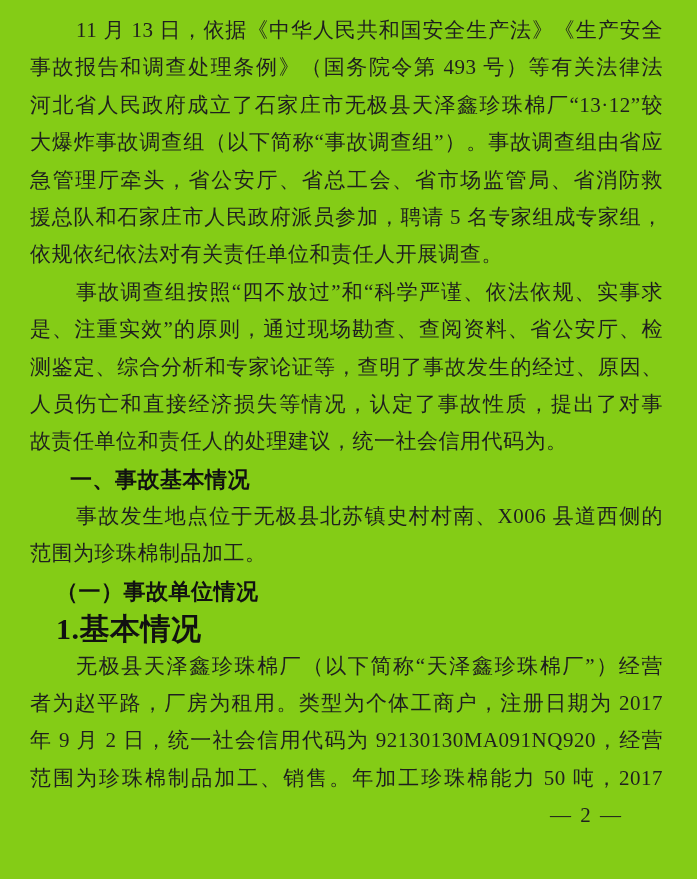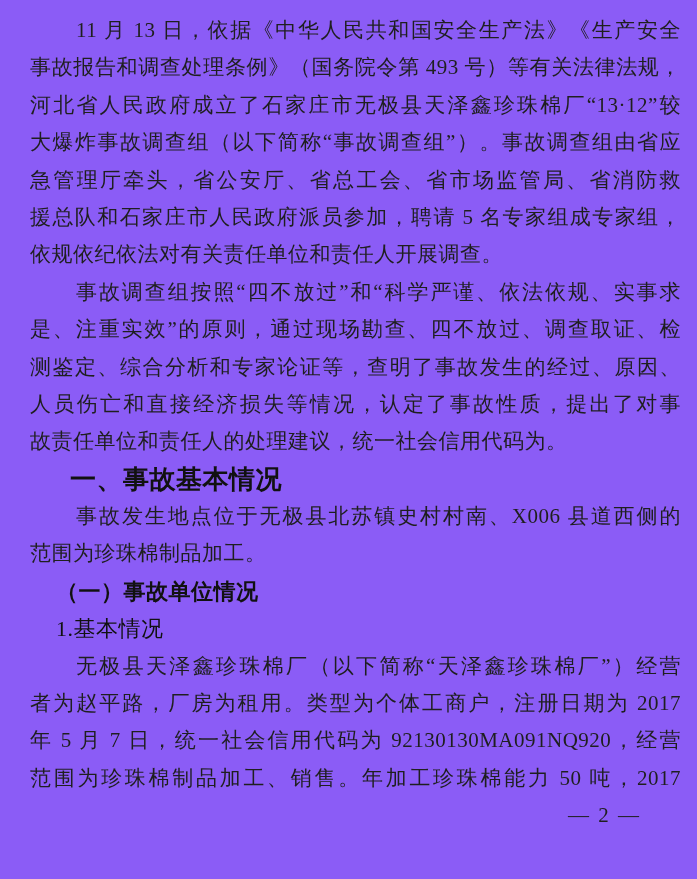--- a/index.html
+++ b/index.html
@@ -4,23 +4,23 @@
 <style>
   html, body {
     margin: 0;
     padding: 0;
     background: #e9e9e9;
   }
   .page {
     position: relative;
     width: 697px;
     height: 879px;
-    background: #8b5cf6;
+    background: #84cc16;
     box-sizing: border-box;
-    padding: 12px 16px 0 30px;
+    padding: 12px 34px 0 30px;
     overflow: hidden;
     font-family: "Liberation Serif", "DejaVu Serif", serif;
     color: #1f1f1f;
   }
   .line {
     height: 37.4px;
     line-height: 37.4px;
     font-size: 21px;
     letter-spacing: 0.5px;
     white-space: nowrap;
@@ -28,34 +28,34 @@
   .line.justify {
     white-space: normal;
     text-align: justify;
     text-align-last: justify;
     overflow: hidden;
   }
   .indent   { text-indent: 46px; }
   .h1 {
     font-family: "Liberation Sans", "DejaVu Sans", sans-serif;
     font-weight: 700;
-    font-size: 26px;
+    font-size: 22px;
     color: #111;
     text-indent: 40px;
   }
   .h2 {
     font-weight: 700;
     font-size: 22px;
     color: #111;
     text-indent: 26px;
     font-family: Liberation Serif, serif;
   }
   .h3 {
-    font-weight: 400;
-    font-size: 22px;
+    font-weight: 700;
+    font-size: 30px;
     color: #111;
     text-indent: 26px;
   }
   .footer {
     height: 37.4px;
     line-height: 37.4px;
     font-size: 21px;
     text-align: right;
     padding-right: 40px;
     color: #1f1f1f;
@@ -67,27 +67,27 @@
 
 <div class="page">
   <div class="line indent justify">11 月 13 日，依据《中华人民共和国安全生产法》《生产安全</div>
   <div class="line justify">事故报告和调查处理条例》（国务院令第 493 号）等有关法律法规，</div>
   <div class="line justify">河北省人民政府成立了石家庄市无极县天泽鑫珍珠棉厂“13·12”较</div>
   <div class="line justify">大爆炸事故调查组（以下简称“事故调查组”）。事故调查组由省应</div>
   <div class="line justify">急管理厅牵头，省公安厅、省总工会、省市场监管局、省消防救</div>
   <div class="line justify">援总队和石家庄市人民政府派员参加，聘请 5 名专家组成专家组，</div>
   <div class="line">依规依纪依法对有关责任单位和责任人开展调查。</div>
   <div class="line indent justify">事故调查组按照“四不放过”和“科学严谨、依法依规、实事求</div>
-  <div class="line justify">是、注重实效”的原则，通过现场勘查、四不放过、调查取证、检</div>
+  <div class="line justify">是、注重实效”的原则，通过现场勘查、查阅资料、省公安厅、检</div>
   <div class="line justify">测鉴定、综合分析和专家论证等，查明了事故发生的经过、原因、</div>
   <div class="line justify">人员伤亡和直接经济损失等情况，认定了事故性质，提出了对事</div>
   <div class="line">故责任单位和责任人的处理建议，统一社会信用代码为。</div>
   <div class="line h1">一、事故基本情况</div>
   <div class="line indent justify">事故发生地点位于无极县北苏镇史村村南、X006 县道西侧的</div>
   <div class="line">范围为珍珠棉制品加工。</div>
   <div class="line h2">（一）事故单位情况</div>
   <div class="line h3">1.基本情况</div>
   <div class="line indent justify">无极县天泽鑫珍珠棉厂（以下简称“天泽鑫珍珠棉厂”）经营</div>
   <div class="line justify">者为赵平路，厂房为租用。类型为个体工商户，注册日期为 2017</div>
-  <div class="line justify">年 5 月 7 日，统一社会信用代码为 92130130MA091NQ920，经营</div>
+  <div class="line justify">年 9 月 2 日，统一社会信用代码为 92130130MA091NQ920，经营</div>
   <div class="line justify">范围为珍珠棉制品加工、销售。年加工珍珠棉能力 50 吨，2017</div>
   <div class="footer">— 2 —</div>
 </div>
 
 </body></html>

